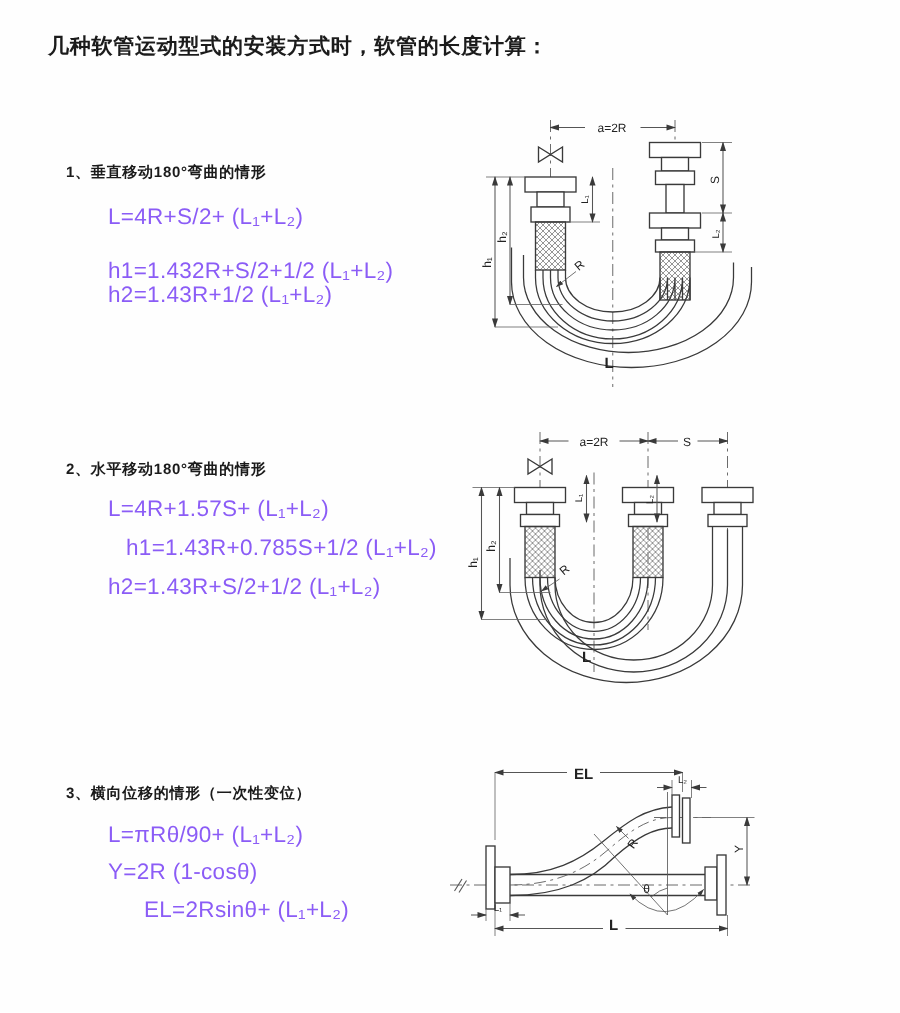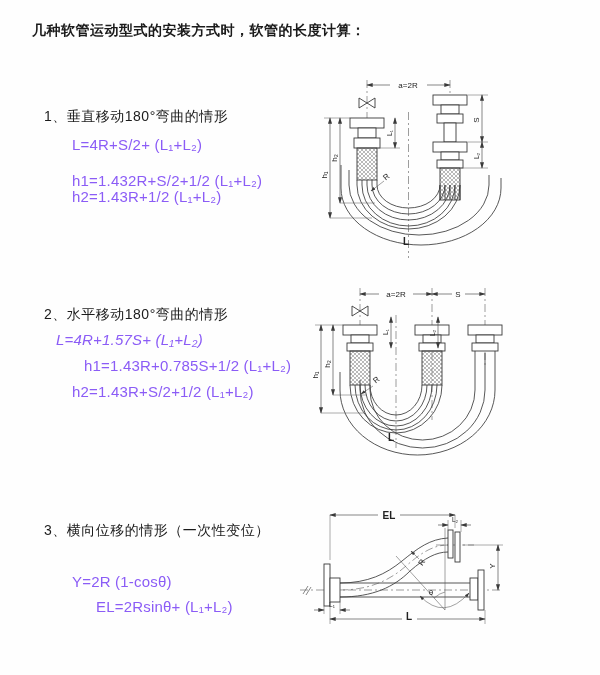--- a/index.html
+++ b/index.html
@@ -1,19 +1,19 @@
 <!DOCTYPE html>
 <html><head>
 <meta charset="utf-8">
 <style>
   html,body{margin:0;padding:0;background:#ffffff;}
   .page{position:relative;width:600px;height:675px;background:#fefefe;overflow:hidden;
         font-family:"Liberation Sans","DejaVu Sans",sans-serif;color:#1b1b1b;}
   .title{position:absolute;left:32px;top:22px;font-size:14px;font-weight:700;letter-spacing:.5px;}
-  .heading{position:absolute;font-size:14px;font-weight:400;letter-spacing:.5px;}
+  .heading{position:absolute;font-size:10px;font-weight:700;letter-spacing:.5px;}
   .formula{position:absolute;font-size:15px;font-weight:400;color:#8b5cf6;letter-spacing:.2px;}
   svg{position:absolute;}
   svg text{font-family:"Liberation Sans","DejaVu Sans",sans-serif;fill:#222;}
   .dln{stroke:#555;stroke-width:.7;fill:none;}          
   .ext{stroke:#666;stroke-width:.55;fill:none;}         
   .cl{stroke:#5a5a5a;stroke-width:.6;fill:none;stroke-dasharray:8 3 2 3;} 
   .pp{stroke:#3a3a3a;stroke-width:.9;fill:#fff;}        
   .hw{stroke:#3a3a3a;stroke-width:.85;fill:none;}       
   .cn{stroke:#555;stroke-width:.55;fill:none;}          
   .lb{font-size:8px;}
@@ -117,21 +117,21 @@
 
     <g>
       <line class="cn" x1="74" y1="111" x2="61" y2="121" marker-end="url(#ar1)"></line>
       <text class="lb" transform="translate(78,109) rotate(-40)" text-anchor="middle">R</text>
     </g>
 
     <text class="lbb" x="96" y="175" text-anchor="middle">L</text>
   </svg>
 
   <div class="heading" style="left:44px;top:306px;">2、水平移动180°弯曲的情形</div>
-  <div class="formula" style="left:56px;top:331px;font-style:italic;">L=4R+1.57S+ (L₁+L₂)</div>
+  <div class="formula" style="left:72px;top:331px;">L=4R+1.57S+ (L₁+L₂)</div>
   <div class="formula" style="left:72px;top:357px;margin-left:12px;">h1=1.43R+0.785S+1/2 (L₁+L₂)</div>
   <div class="formula" style="left:72px;top:383px;">h2=1.43R+S/2+1/2 (L₁+L₂)</div>
 
   <svg style="left:305px;top:280px;" width="295" height="195" viewBox="0 0 295 195">
     <defs>
       <marker id="ar2" viewBox="0 0 10 10" refX="9" refY="5" markerWidth="9" markerHeight="9" orient="auto-start-reverse">
         <path d="M0,1.8 L10,5 L0,8.2 Z" fill="#3a3a3a"></path>
       </marker>
       <pattern id="hp2" width="4" height="4" patternUnits="userSpaceOnUse">
         <path d="M0,4 L4,0 M0,0 L4,4" stroke="#8a8a8a" stroke-width="0.6" fill="none"></path>
@@ -213,20 +213,21 @@
 
     <g>
       <line class="cn" x1="68" y1="106" x2="56" y2="114" marker-end="url(#ar2)"></line>
       <text class="lb" transform="translate(73,102) rotate(-40)" text-anchor="middle">R</text>
     </g>
 
     <text class="lbb" x="86" y="161" text-anchor="middle">L</text>
   </svg>
 
   <div class="heading" style="left:44px;top:522px;">3、横向位移的情形（一次性变位）</div>
+  <div class="formula" style="left:72px;top:548px;">L=πRθ/90+ (L₁+L₂)</div>
   <div class="formula" style="left:72px;top:573px;">Y=2R (1-cosθ)</div>
   <div class="formula" style="left:72px;top:598px;margin-left:24px;">EL=2Rsinθ+ (L₁+L₂)</div>
 
   <svg style="left:298px;top:500px;" width="302" height="155" viewBox="0 0 302 155">
     <defs>
       <marker id="ar3" viewBox="0 0 10 10" refX="9" refY="5" markerWidth="9" markerHeight="9" orient="auto-start-reverse">
         <path d="M0,1.8 L10,5 L0,8.2 Z" fill="#3a3a3a"></path>
       </marker>
     </defs>
 

